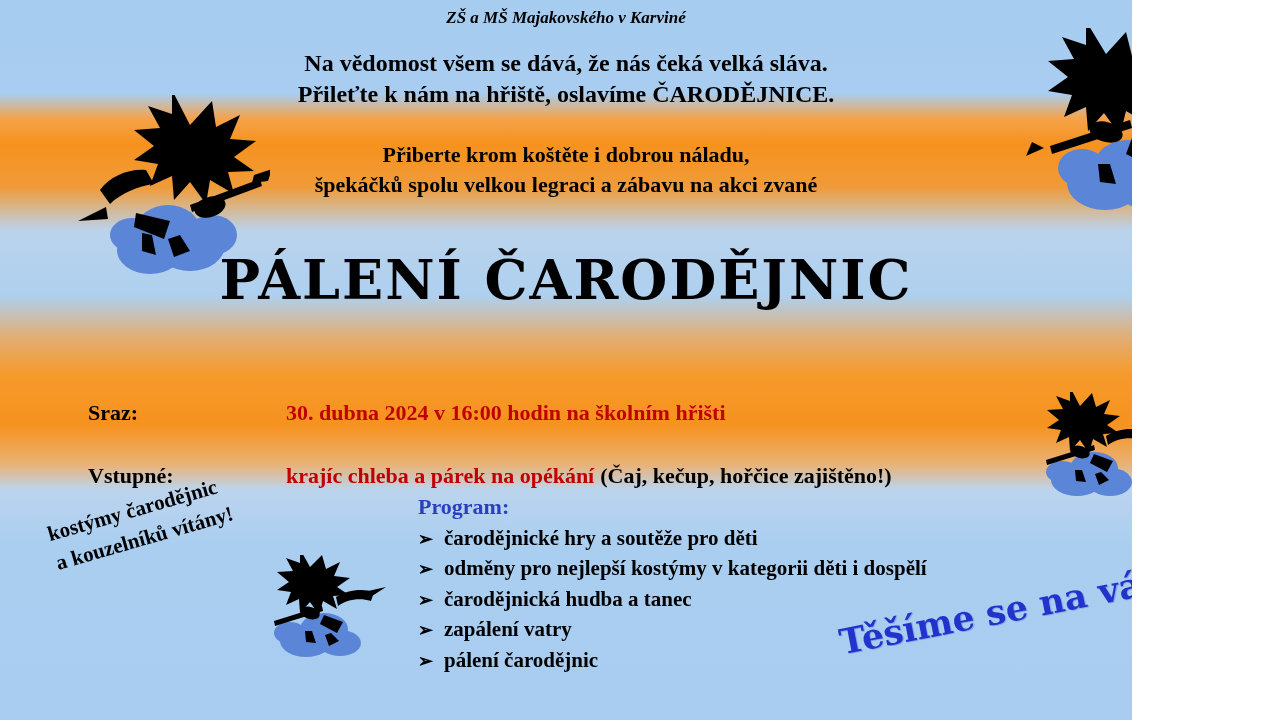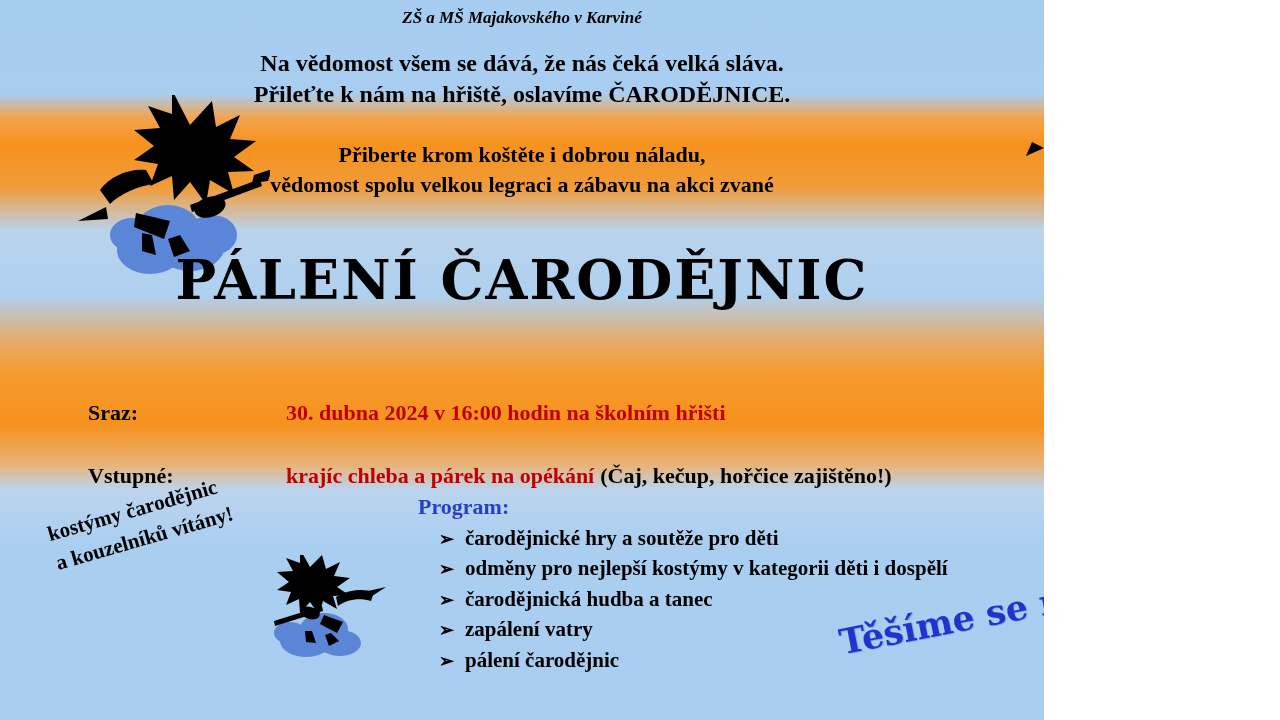--- a/index.html
+++ b/index.html
@@ -7,21 +7,21 @@
     padding: 0;
   }
   body {
     width: 1280px;
     height: 720px;
     overflow: hidden;
     font-family: "Liberation Serif", serif;
   }
   .poster {
     position: relative;
-    width: 1044px;
+    width: 1132px;
     height: 720px;
     background:
       linear-gradient(to bottom,
         #a8cdf0 0px,
         #a9cef0 95px,
         #f0a24a 120px,
         #f6921e 150px,
         #f29b3c 185px,
         #b9d2e8 235px,
         #aed0ef 300px,
@@ -148,21 +148,20 @@
     margin-bottom: 2px;
   }
   .program ul {
     list-style: none;
     margin: 0;
     padding: 0;
   }
   .program li {
     color: #000;
     white-space: nowrap;
-    margin-left: 21px;
   }
   .program li .arrow {
     display: inline-block;
     width: 26px;
     color: #000;
     font-size: 18px;
   }
 
   .costumes {
     position: absolute;
@@ -282,21 +281,21 @@
 
   <div class="school">ZŠ a MŠ Majakovského v Karviné</div>
 
   <div class="verse1">
     <div>Na vědomost všem se dává, že nás čeká velká sláva.</div>
     <div>Přileťte k nám na hřiště, oslavíme ČARODĚJNICE.</div>
   </div>
 
   <div class="verse2">
     <div>Přiberte krom koštěte i dobrou náladu,</div>
-    <div>vědomost spolu velkou legraci a zábavu na akci zvané</div>
+    <div>špekáčků spolu velkou legraci a zábavu na akci zvané</div>
   </div>
 
   <div class="maintitle">PÁLENÍ ČARODĚJNIC</div>
 
   <div class="info">
     <div class="row">
       <span class="label">Sraz:</span>
       <span class="value">30. dubna 2024 v 16:00 hodin na školním hřišti</span>
     </div>
     <div class="row">

